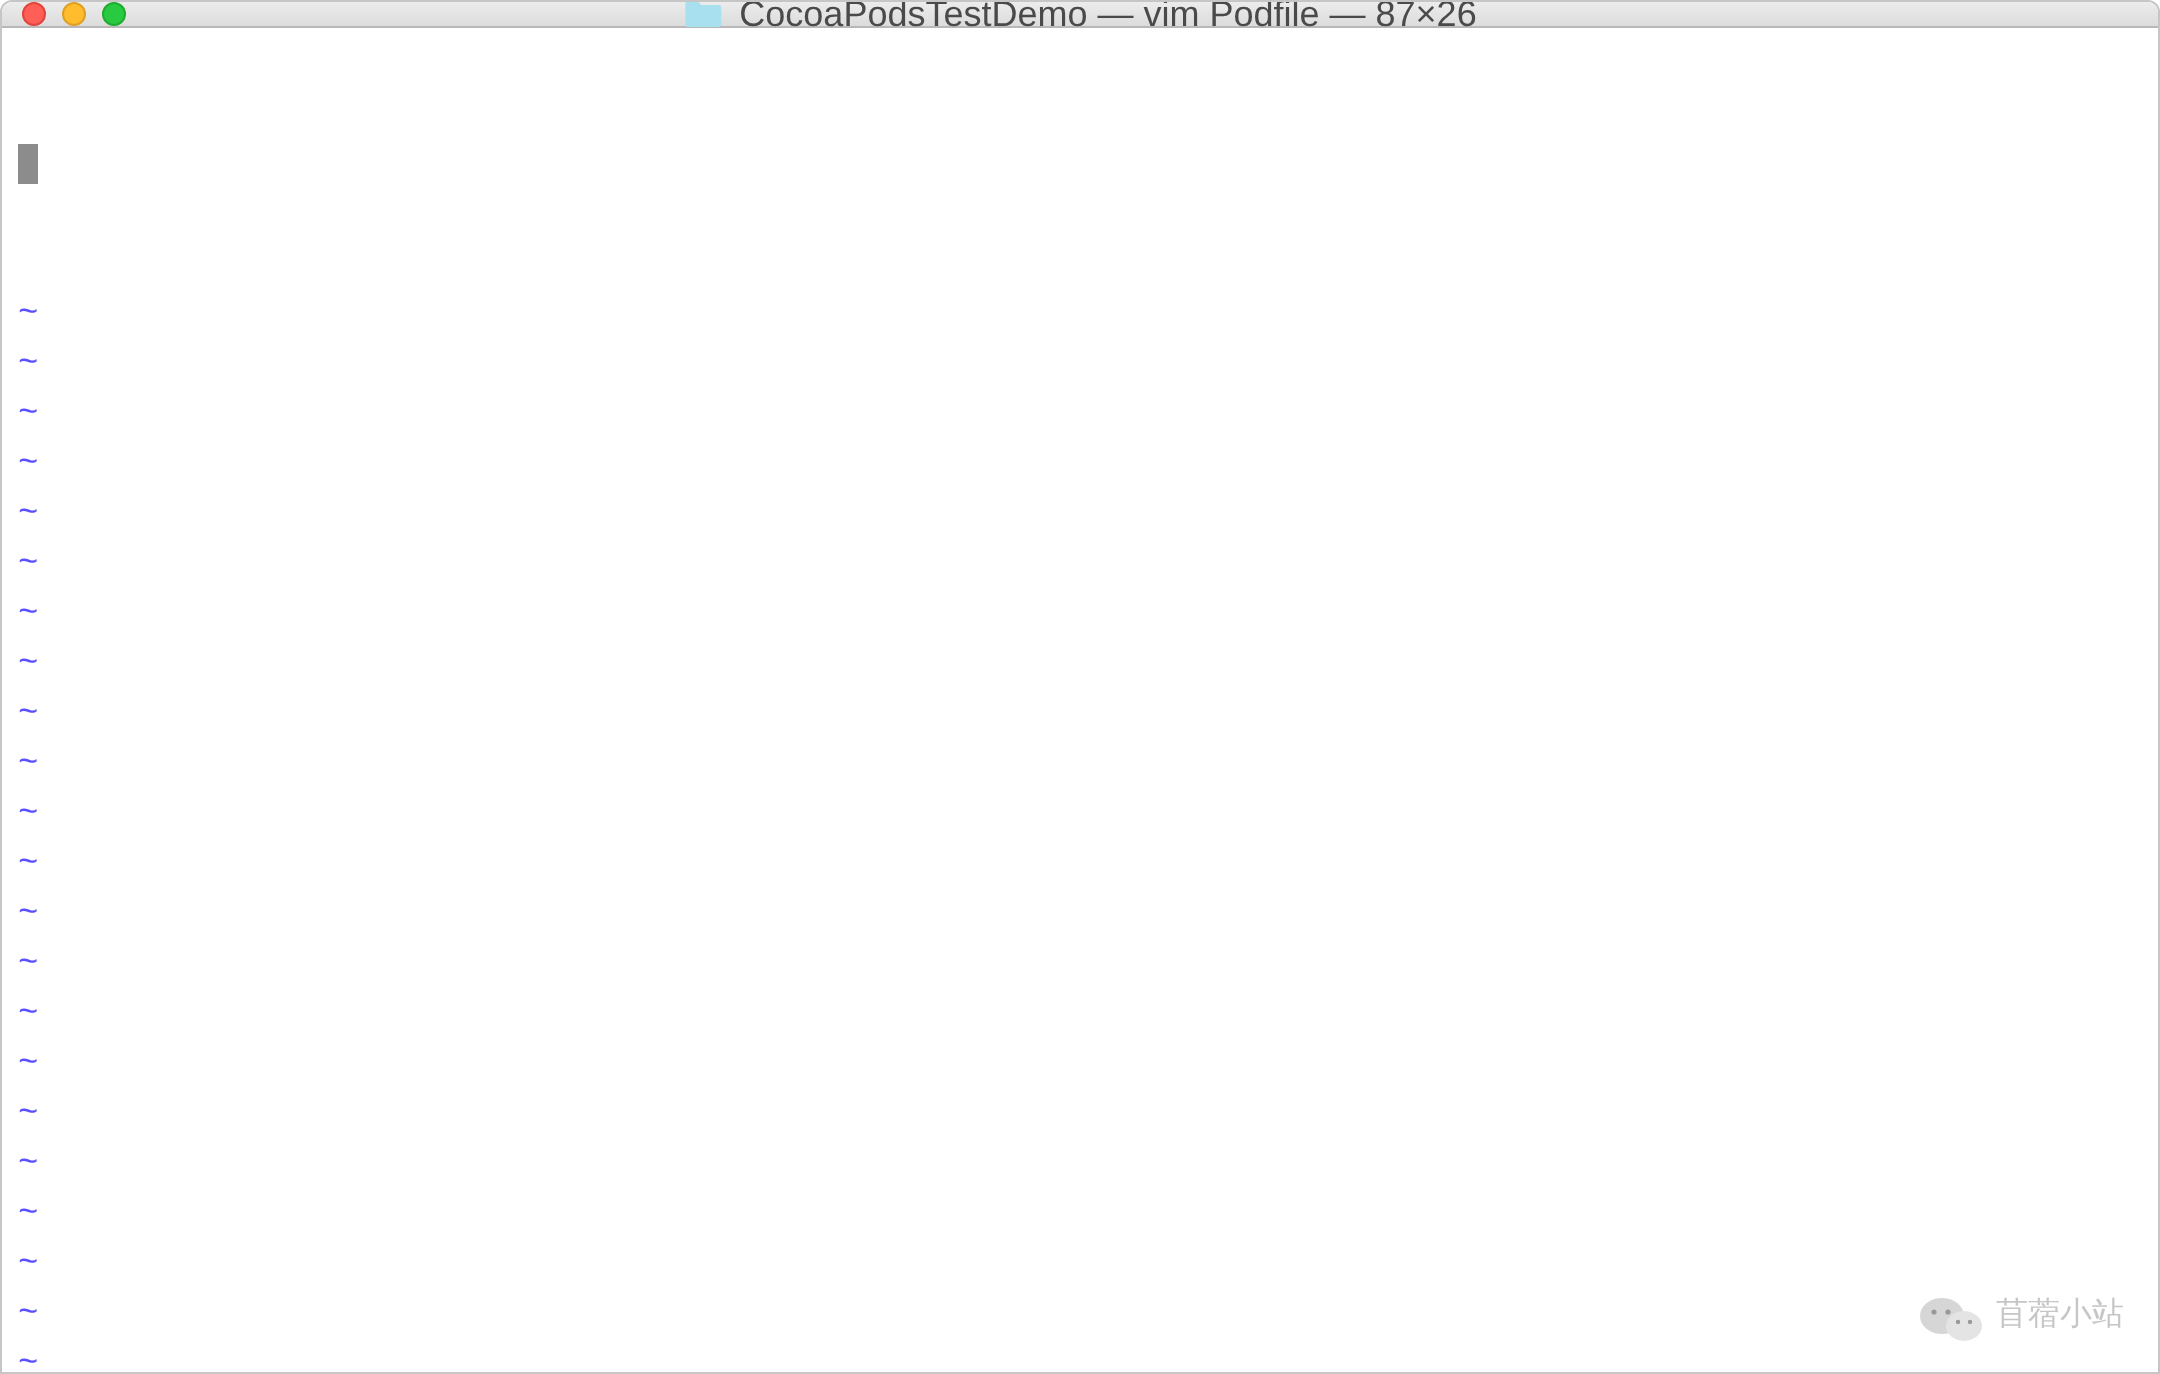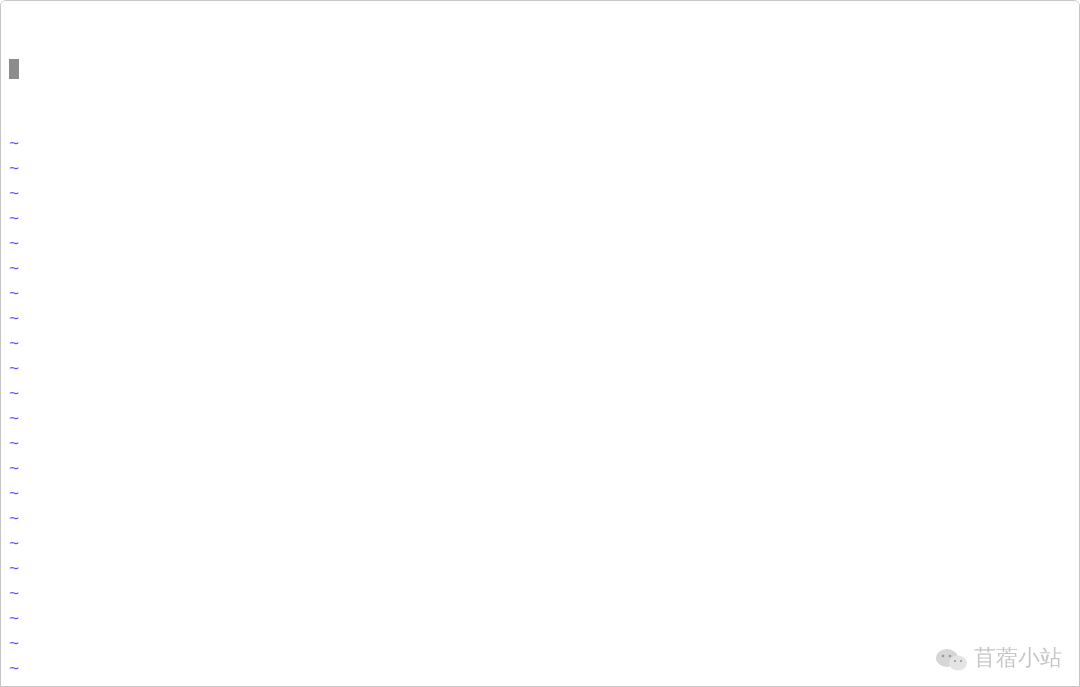--- a/index.html
+++ b/index.html
@@ -92,36 +92,51 @@
       vertical-align: text-bottom;
     }
     .tilde {
       color: #5a50ff;
     }
     .watermark {
       position: absolute;
       right: 18px;
       bottom: 14px;
       display: flex;
-      align-items: flex-end;
+      align-items: flex-start;
       gap: 6px;
       color: #bdbdbd;
       font-family: sans-serif;
-      font-size: 22px;
+      font-size: 16px;
       opacity: 0.85;
     }
     .wechat-icon {
       width: 32px;
       height: 26px;
     }
   </style>
 </head>
 <body>
 
 <div class="window">
+  <div class="titlebar">
+    <div class="traffic-lights">
+      <div class="traffic-light close-btn"></div>
+      <div class="traffic-light minimize-btn"></div>
+      <div class="traffic-light maximize-btn"></div>
+    </div>
+    <div class="title-center">
+      <span class="folder-icon">
+        <svg viewBox="0 0 20 16" width="20" height="16">
+          <path d="M1 3 C1 2 1.5 1.5 2.5 1.5 L7 1.5 L9 3.5 L17.5 3.5 C18.5 3.5 19 4 19 5 L19 13 C19 14 18.5 14.5 17.5 14.5 L2.5 14.5 C1.5 14.5 1 14 1 13 Z" fill="#a8e0f0"></path>
+        </svg>
+      </span>
+      <span>CocoaPodsTestDemo — vim Podfile — 87×26</span>
+    </div>
+  </div>
 
   <div class="terminal-body">
     <div><span class="cursor"></span></div>
     <div id="tilde-container"><div class="tilde">~</div><div class="tilde">~</div><div class="tilde">~</div><div class="tilde">~</div><div class="tilde">~</div><div class="tilde">~</div><div class="tilde">~</div><div class="tilde">~</div><div class="tilde">~</div><div class="tilde">~</div><div class="tilde">~</div><div class="tilde">~</div><div class="tilde">~</div><div class="tilde">~</div><div class="tilde">~</div><div class="tilde">~</div><div class="tilde">~</div><div class="tilde">~</div><div class="tilde">~</div><div class="tilde">~</div><div class="tilde">~</div><div class="tilde">~</div></div>
     
   </div>
 </div>
 
 <div class="watermark">
   <span class="wechat-icon">

